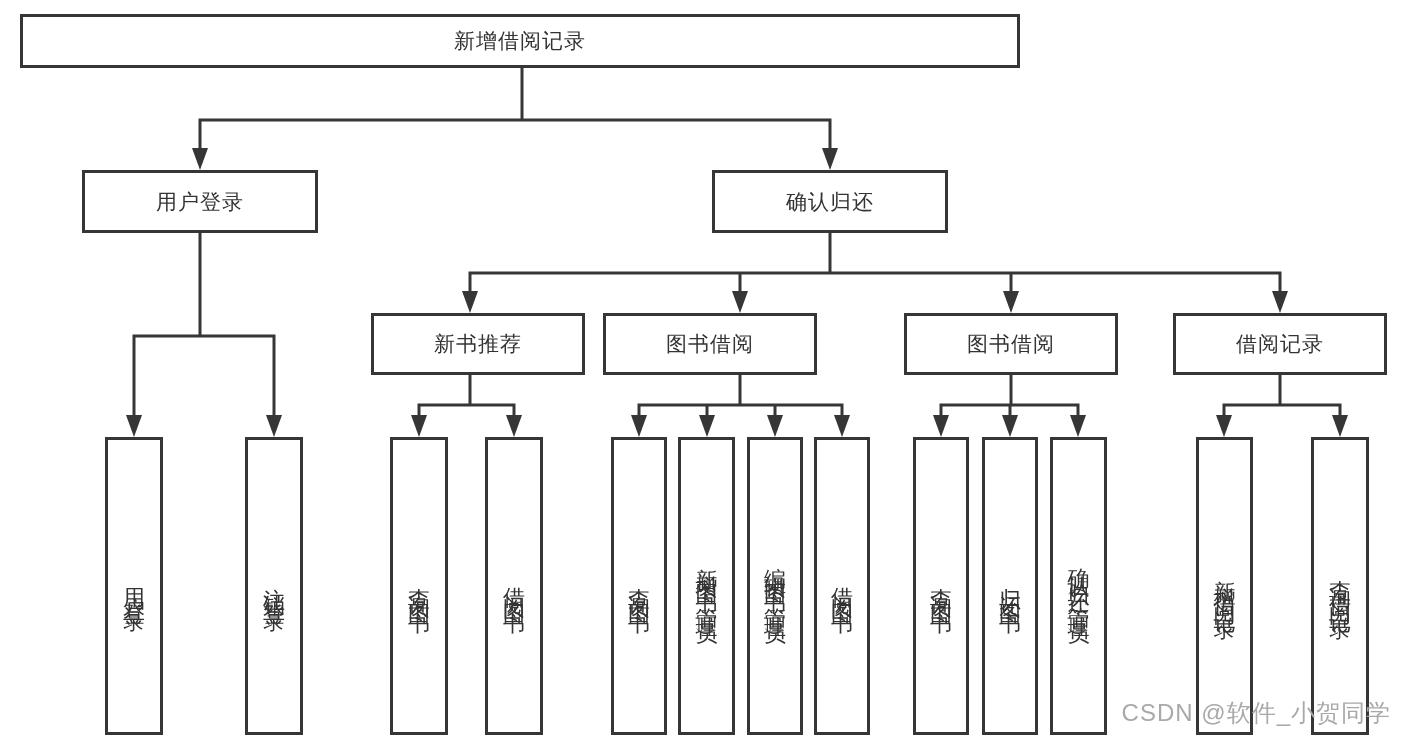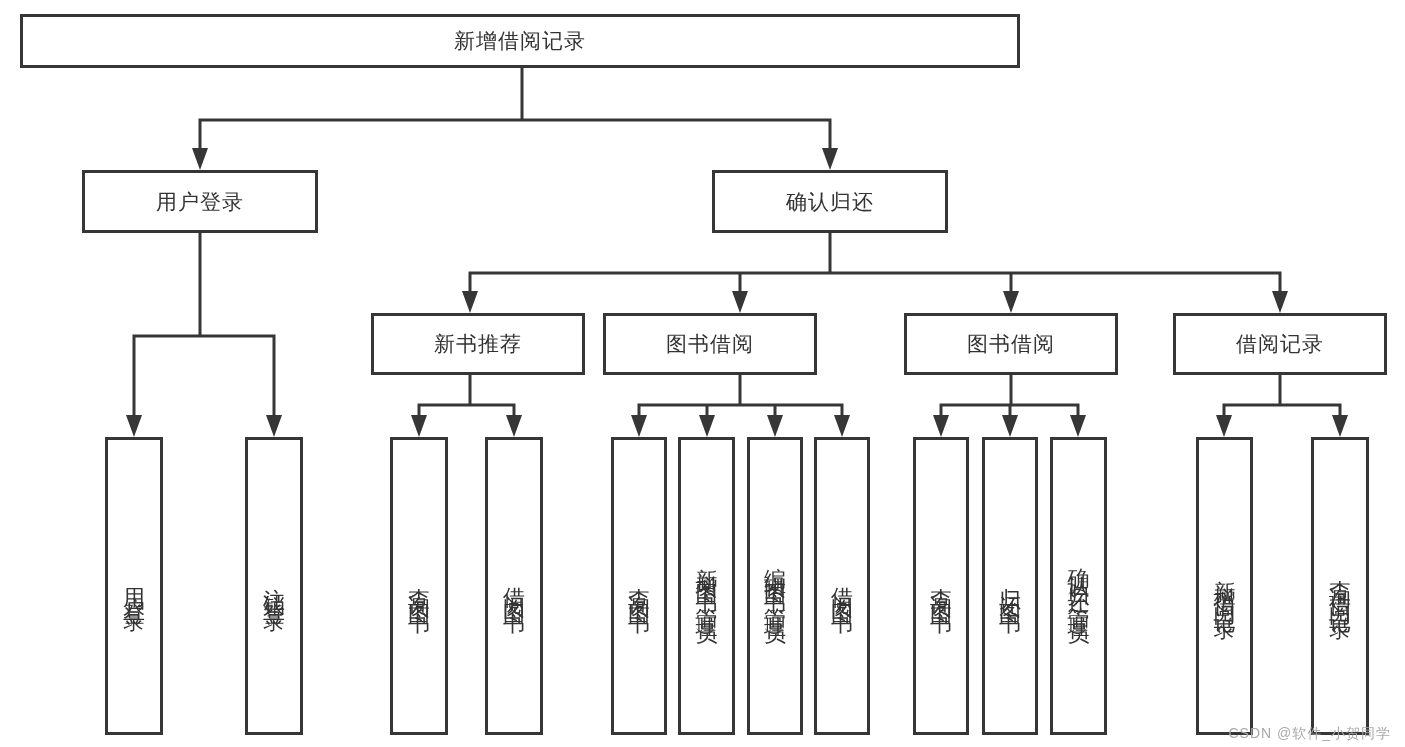--- a/index.html
+++ b/index.html
@@ -37,22 +37,22 @@
     writing-mode:vertical-rl;
     text-orientation:mixed;
     font-size:22px;
     letter-spacing:8px;
     line-height:1;
     color:var(--text,#333333);
     white-space:nowrap;
   }
   .watermark{
     position:absolute;
-    right:14px;bottom:4px;
-    font-size:14px;
+    right:14px;bottom:18px;
+    font-size:24px;
     color:var(--wm,#a9a9a9);
     letter-spacing:1px;
   }
 </style>
 </head>
 <body>
 
 <div id="canvas" style="--line: #363636; --text: #333333; --bg: #ffffff; --wm: #a9a9a9;">
 
   <svg id="connectors" viewBox="0 0 1405 747" xmlns="http://www.w3.org/2000/svg">

